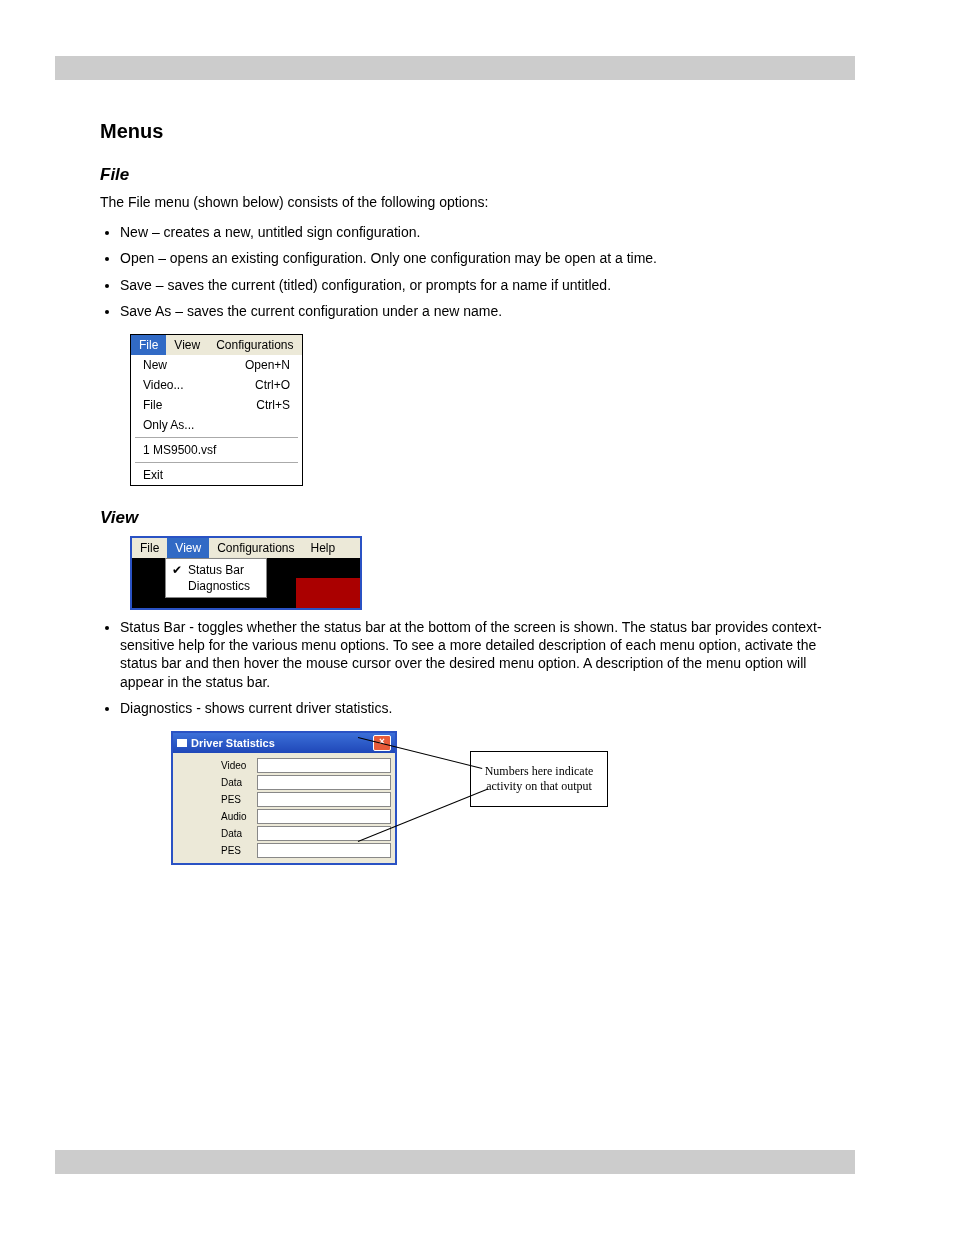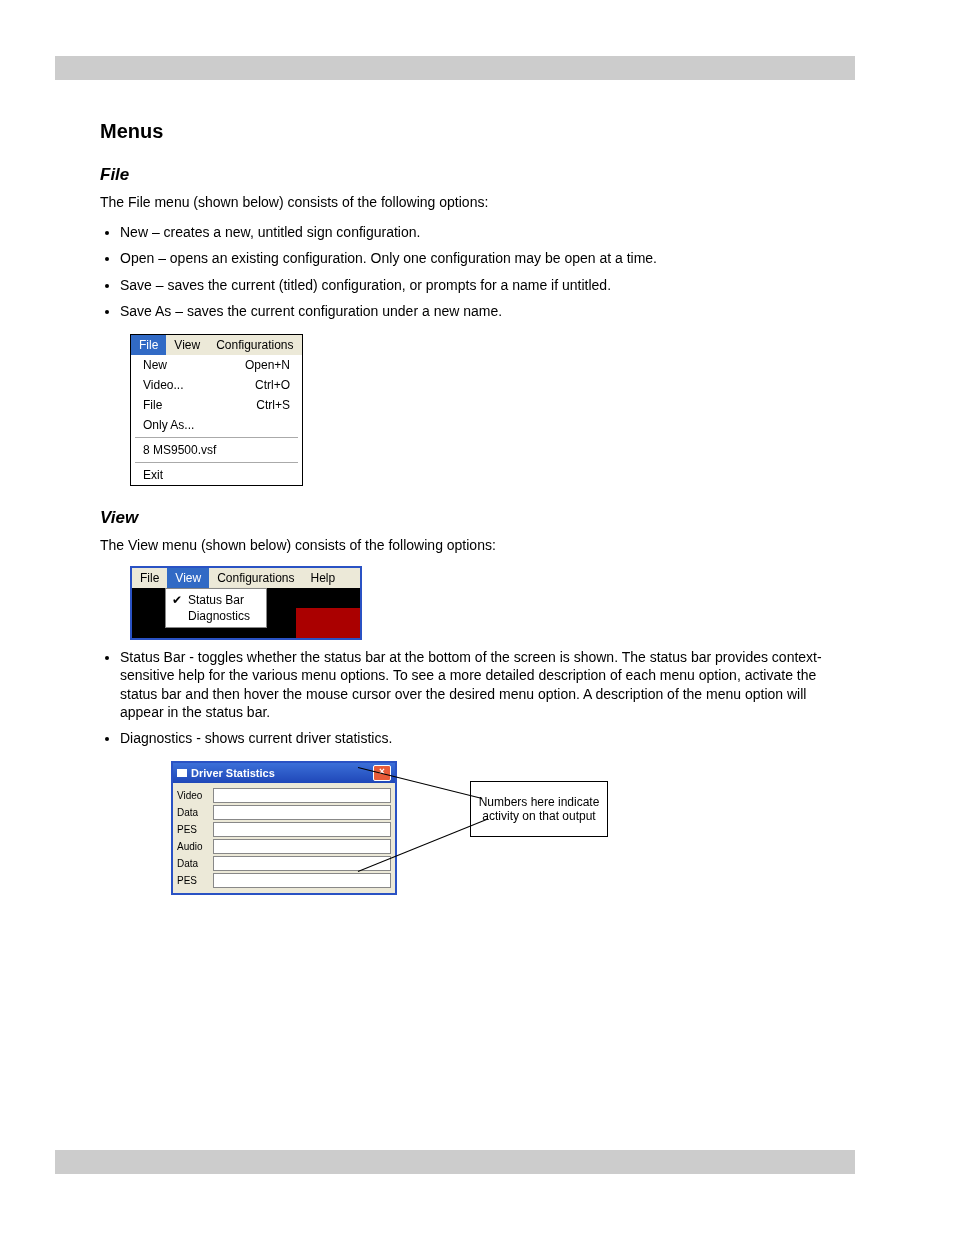--- a/index.html
+++ b/index.html
@@ -211,20 +211,21 @@
   .driver-stats .body {
     padding: 3px 4px;
   }
   .driver-stats .srow {
     display: flex;
     align-items: center;
     margin: 2px 0;
   }
   .driver-stats .srow .lbl {
     width: 36px;
+    margin-left: 44px;
   }
   .driver-stats .srow .fld {
     flex: 1;
     height: 13px;
     background: #fff;
     border: 1px solid #888;
   }
 
   .note-box {
     position: absolute;
@@ -234,20 +235,21 @@
     height: 56px;
     border: 1px solid #000;
     background: #fff;
     font-size: 12px;
     display: flex;
     align-items: center;
     justify-content: center;
     text-align: center;
     padding: 4px;
     box-sizing: border-box;
+    font-family: Liberation Serif, serif;
   }
   .note-line1, .note-line2 {
     position: absolute;
     border-top: 1px solid #000;
     transform-origin: left center;
   }
 </style>
 </head>
 <body>
 
@@ -287,31 +289,30 @@
         <div class="row">
           <span>File</span>
           <span>Ctrl+S</span>
         </div>
         <div class="row">
           <span>Only As...</span>
           <span></span>
         </div>
         <hr>
         <div class="row">
-          <span>8 MS9500.vsf</span>
+          <span>1 MS9500.vsf</span>
         </div>
         <hr>
         <div class="row">
           <span>Exit</span>
         </div>
       </div>
     </div>
 
     <h3 class="sub">View</h3>
-    <p class="para">The View menu (shown below) consists of the following options:</p>
 
     <div class="view-menu">
       <div class="menu-bar2">
         <div class="mitem">File</div>
         <div class="mitem sel">View</div>
         <div class="mitem">Configurations</div>
         <div class="mitem">Help</div>
       </div>
       <div class="below"></div>
       <div class="dropdown2">

